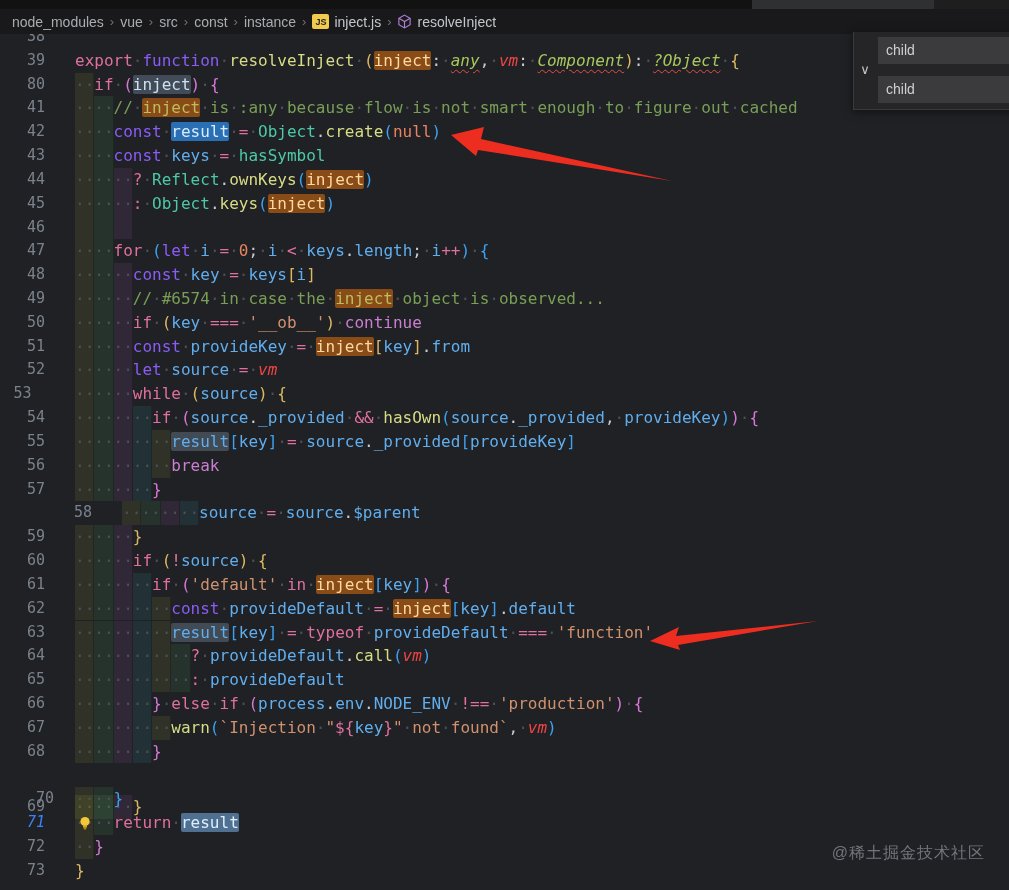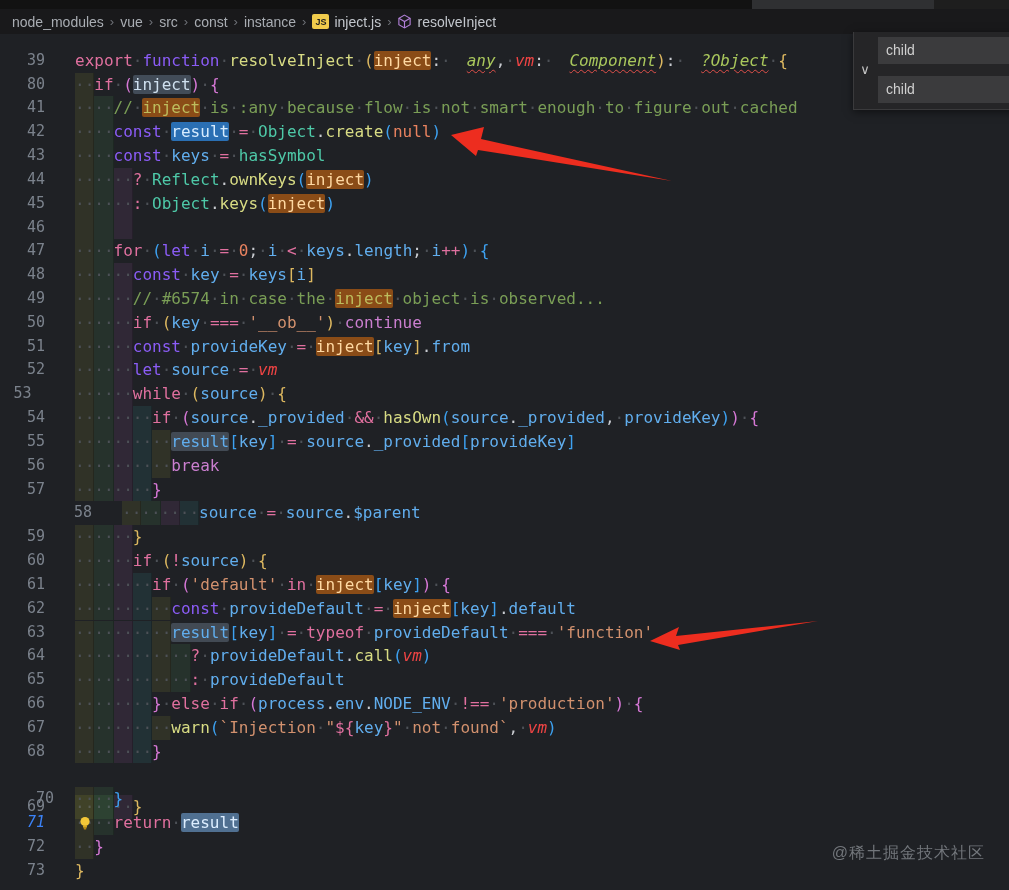--- a/index.html
+++ b/index.html
@@ -45,21 +45,21 @@
   .t-k2 { color:#cb7fd0; }
   .t-st { color:#8b5cf6; }
   .t-v  { color:#61aeee; }
   .t-fn { color:#d8dc84; }
   .t-cls{ color:#4ec9a8; }
   .t-str{ color:#d2916e; }
   .t-num{ color:#e8825f; }
   .t-pr { color:#ef4444; font-style:italic; }
   .t-ty { color:#a9c75c; font-style:italic; }
   .sq { text-decoration:underline; text-decoration-style:wavy; text-decoration-color:#e0504a;
-        text-decoration-thickness:1px; text-underline-offset:3px;margin-left:16px; }
+        text-decoration-thickness:1px; text-underline-offset:3px; }
   .t-cm { color:#7a9e56; }
   .t-cmf{ color:#bdbd5e; background:#8a4c17; border-radius:2px; }
   .t-w  { color:#c9ccd1; }
   .t-bg { color:#ddb860; }
   .t-bo { color:#d678d6; }
   .t-bb { color:#3da1f0; }
   .t-fm { color:#ffd9a2; background:#8a4c17; border-radius:2px; }
   .t-vh { color:#cfe0ef; background:rgba(101,120,140,0.5); border-radius:2px; }
   .t-gh { color:#61aeee; background:rgba(108,125,142,0.45); border-radius:2px; }
   .t-rb { color:#d6ecff; background:#2a6fb3; border-radius:2px; }
@@ -112,20 +112,24 @@
       <span class="bc-sep">›</span>
       <span class="bc-item bc-file"><span class="js-badge">JS</span>inject.js</span>
       <span class="bc-sep">›</span>
       <span class="bc-item bc-symbol"><span class="sym-icon"><svg viewBox="0 0 16 16" width="15" height="15">
             <path d="M8 1.2 L14 4.6 V11.4 L8 14.8 L2 11.4 V4.6 Z" fill="none" stroke="#b180d7" stroke-width="1.2"></path>
             <path d="M2 4.6 L8 8 L14 4.6 M8 8 V14.8" fill="none" stroke="#b180d7" stroke-width="1.2"></path>
           </svg></span>resolveInject</span>
     </nav>
 
   <div class="code-area" id="code-area">
+      <div class="row" style="top: 25px; height: 23.82px;">
+        <div class="ln" style="line-height: 23.82px;">38</div>
+        <div class="lc" style="line-height: 23.82px;"></div>
+      </div>
       <div class="row" style="top: 48.82px; height: 23.82px;">
         <div class="ln" style="line-height: 23.82px;">39</div>
         <div class="lc" style="line-height: 23.82px;"><span class="t-p tok">export</span><span class="ws tok">·</span><span class="t-st tok">function</span><span class="ws tok">·</span><span class="t-fn tok">resolveInject</span><span class="ws tok">·</span><span class="t-bg tok">(</span><span class="t-fm tok">inject</span><span class="t-w tok">:</span><span class="ws tok">·</span><span class="t-ty sq tok">any</span><span class="t-w tok">,</span><span class="ws tok">·</span><span class="t-pr tok">vm</span><span class="t-w tok">:</span><span class="ws tok">·</span><span class="t-ty sq tok">Component</span><span class="t-bg tok">)</span><span class="t-w tok">:</span><span class="ws tok">·</span><span class="t-ty sq tok">?Object</span><span class="ws tok">·</span><span class="t-bg tok">{</span></div>
       </div>
       <div class="row" style="top: 72.64px; height: 23.82px;">
         <div class="ln" style="line-height: 23.82px;">80</div>
         <div class="lc" style="line-height: 23.82px;"><div class="band" style="left: 0px; width: 19.266px; height: 23.82px; background: rgba(255, 255, 64, 0.08);"></div><span class="ws tok">··</span><span class="t-p tok">if</span><span class="ws tok">·</span><span class="t-bo tok">(</span><span class="t-vh tok">inject</span><span class="t-bo tok">)</span><span class="ws tok">·</span><span class="t-bo tok">{</span></div>
       </div>
       <div class="row" style="top: 96.46px; height: 23.82px;">
         <div class="ln" style="line-height: 23.82px;">41</div>

